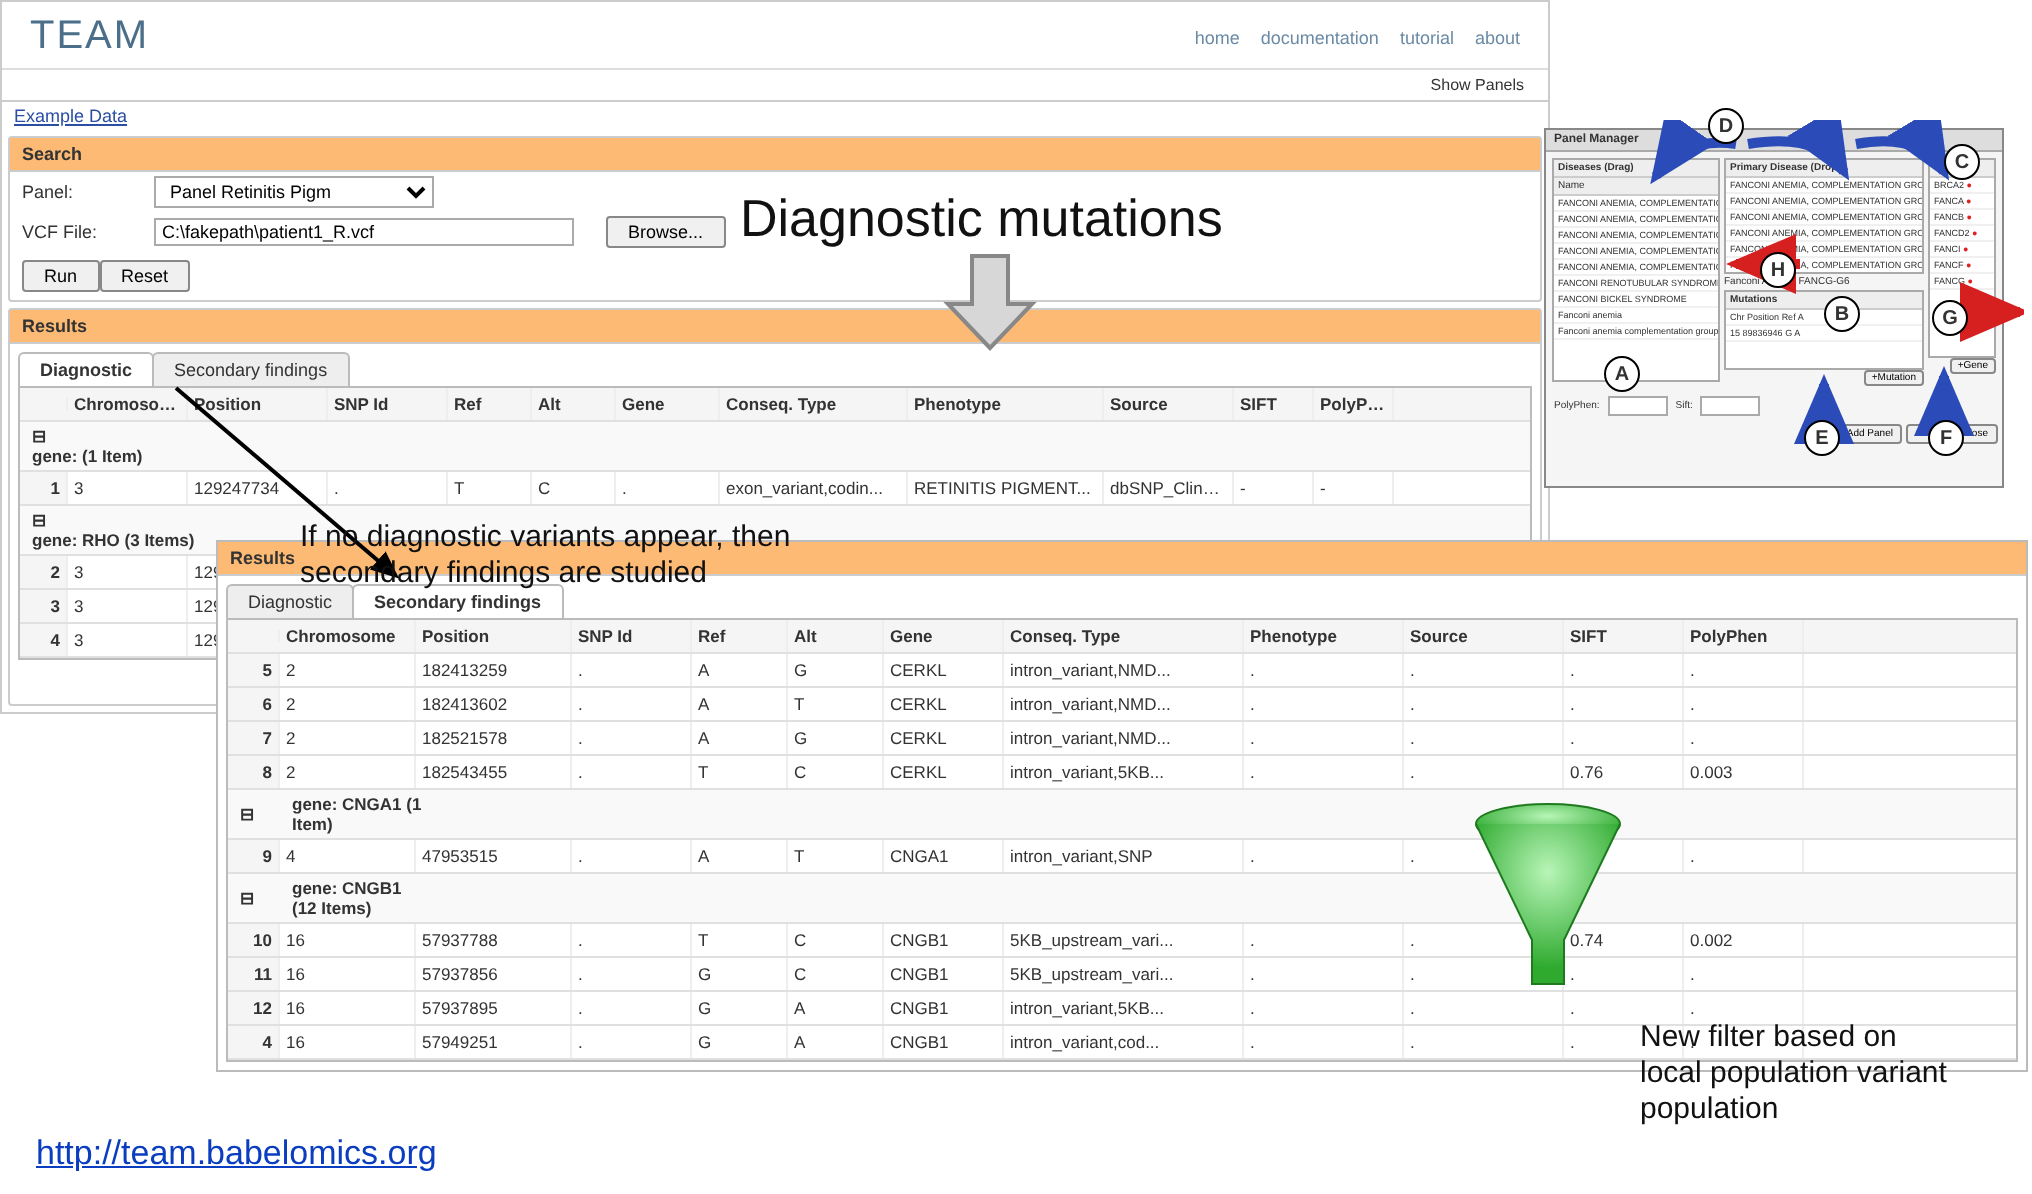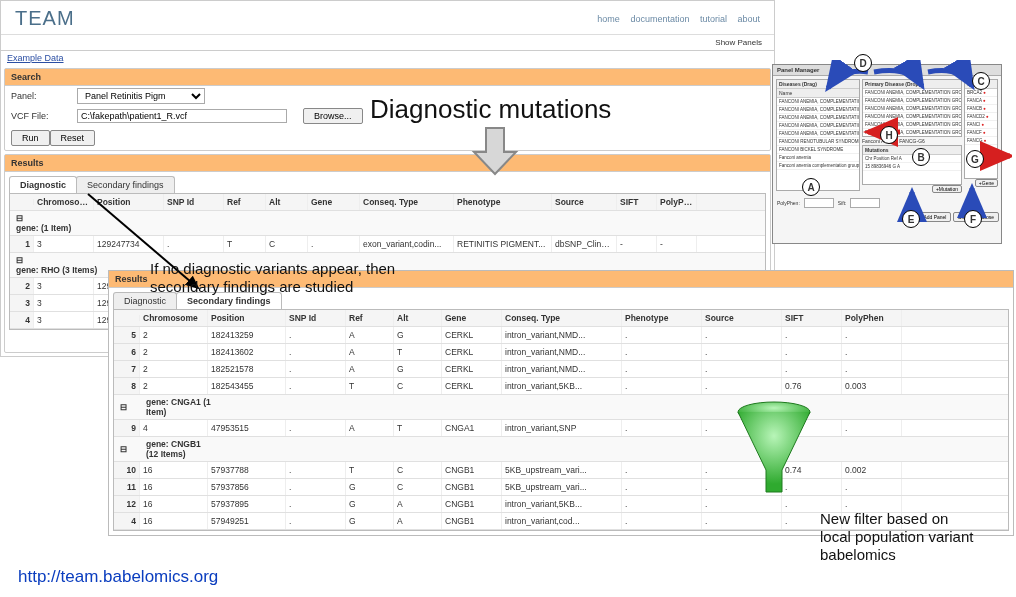--- a/index.html
+++ b/index.html
@@ -29,21 +29,21 @@
   .grid-row div:first-child{text-align:right;background:#f5f5f5;font-weight:bold}
   .footer{text-align:right;padding:4px 10px;font-size:9px;color:#2a4ea3}
   
   .sec-app{position:absolute;left:108px;top:270px;width:906px;border:1px solid #bbb;background:#fff}
   .sec-app .grid-head,.sec-app .grid-row,.sec-app .grid-group{grid-template-columns:26px 68px 78px 60px 48px 48px 60px 120px 80px 80px 60px 60px}
   
   .ann{position:absolute;z-index:10}
   .heading-big{font-size:26px;color:#111}
   .annot-text{font-size:15px;color:#111;line-height:1.2}
   .funnel{position:absolute}
-  .urlbar{position:absolute;left:18px;bottom:10px;font-size:17px;color:#0a3dbf;}
+  .urlbar{position:absolute;left:18px;bottom:10px;font-size:17px;color:#0a3dbf;text-decoration:underline}
   
   .pm{position:absolute;right:14px;top:64px;width:230px;height:180px;border:1px solid #888;background:#f5f5f5;font-size:5px}
   .pm .pm-title{background:#ddd;border-bottom:1px solid #aaa;padding:2px 4px;font-size:6px;font-weight:bold}
   .pm .pm-body{display:flex;gap:2px;padding:3px}
   .pm-col{border:1px solid #aaa;background:#fff;overflow:hidden}
   .pm-col .h{background:#eee;font-weight:bold;padding:1px 2px;border-bottom:1px solid #ccc;font-size:5px}
   .pm-list div{padding:1px 2px;border-bottom:1px solid #f0f0f0;white-space:nowrap;overflow:hidden;font-size:4.5px}
   .pm-foot{display:flex;gap:4px;padding:2px 4px;font-size:5px;align-items:center}
   .pm-btns{padding:2px;text-align:right}
   .pm-btns .btn{font-size:5px;padding:1px 4px}
@@ -66,21 +66,21 @@
       <span>about</span>
     </div>
   </div>
   <div class="subbar">Show Panels</div>
   <div class="linkish">Example Data</div>
 
   <div class="panel">
     <div class="panel-hdr">Search</div>
     <div class="form-row">
       <label>Panel:</label>
-      <select style="width:128px">
+      <select style="width:140px">
         <option>Panel Retinitis Pigm</option>
       </select>
     </div>
     <div class="form-row">
       <label>VCF File:</label>
       <input type="text" style="width: 210px;" value="C:\fakepath\patient1_R.vcf">
       <button class="btn">Browse...</button>
     </div>
     <div class="btn-row">
       <button class="btn">Run</button>
@@ -450,16 +450,16 @@
         <stop offset="0%" stop-color="#b8f5b8"></stop>
         <stop offset="100%" stop-color="#2faa2f"></stop>
       </radialGradient>
   </defs>
   <ellipse cx="40" cy="12" rx="36" ry="10" fill="url(#g1)" stroke="#1f7a1f"></ellipse>
   <path d="M4 12 L32 70 L32 92 L48 92 L48 70 L76 12" fill="url(#g1)" stroke="#1f7a1f"></path>
 </svg>
 <div class="ann annot-text" style="left:820px;top:510px">
   <span>New filter based on</span><br>
   <span>local population variant</span><br>
-  <span>babelomics</span>
+  <span>population</span>
 </div>
 
 <a class="urlbar">http://team.babelomics.org</a>
 
 </body></html>

